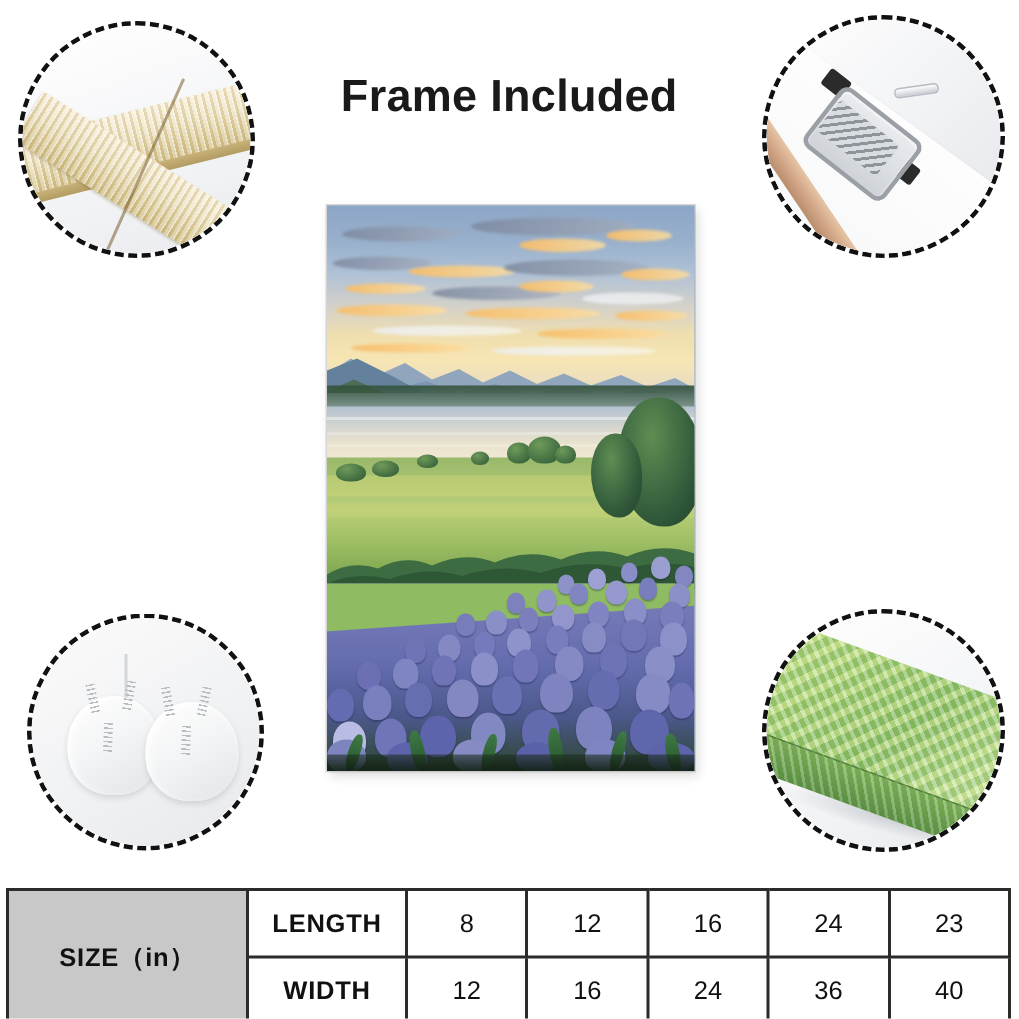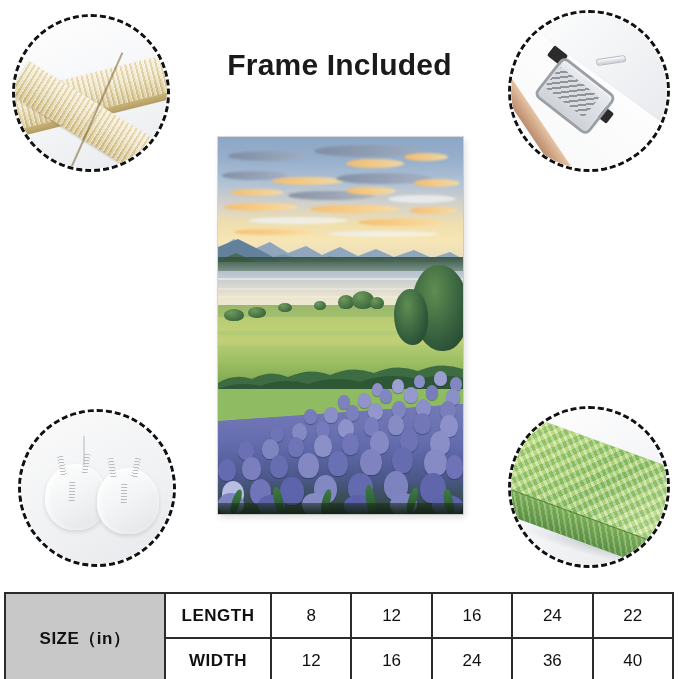--- a/index.html
+++ b/index.html
@@ -492,21 +492,21 @@
 
 <table id="size-table">
   <tbody>
       <tr>
     <td class="size-head" rowspan="2">SIZE（in）</td>
     <td class="row-label">LENGTH</td>
     <td class="num">8</td>
     <td class="num">12</td>
     <td class="num">16</td>
     <td class="num">24</td>
-    <td class="num">22</td>
+    <td class="num">23</td>
   </tr>
   <tr>
     <td class="row-label">WIDTH</td>
     <td class="num">12</td>
     <td class="num">16</td>
     <td class="num">24</td>
     <td class="num">36</td>
     <td class="num">40</td>
   </tr>
 </tbody>

